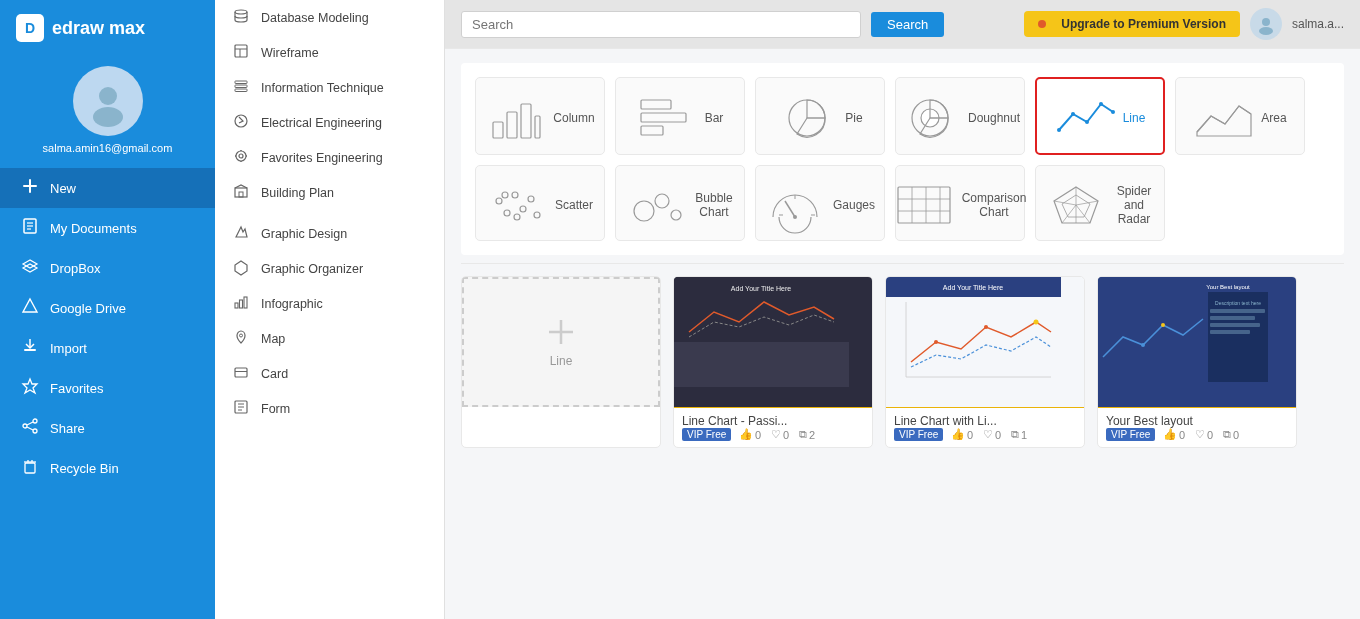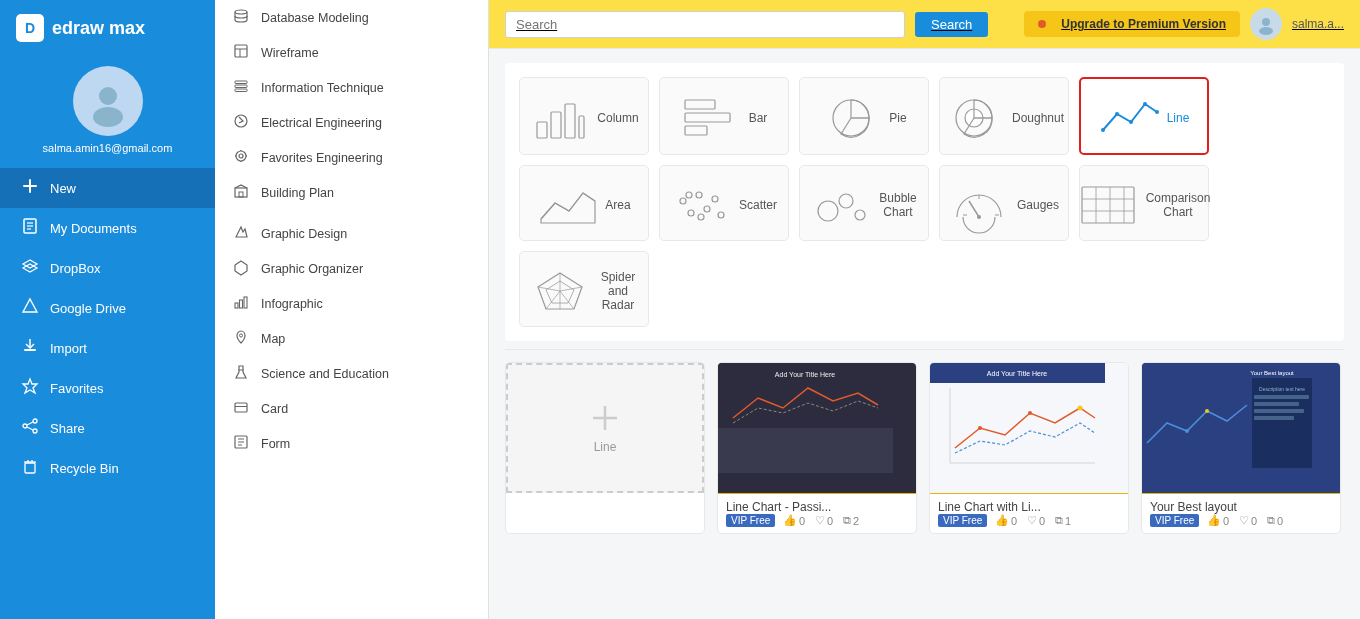--- a/index.html
+++ b/index.html
@@ -47,21 +47,21 @@
       display: flex; align-items: center; gap: 10px;
       padding: 9px 20px;
       color: #ffffff; cursor: pointer; font-size: 13px;
       transition: background 0.15s;
     }
     .nav-item.active { background: #1570b8; }
     .nav-icon { font-size: 16px; width: 20px; text-align: center; }
 
     
     .middle-panel {
-      width: 274px;
+      width: 230px;
       background: white;
       flex-shrink: 0;
       height: 619px;
       overflow-y: auto;
       border-right: 1px solid #e0e0e0;
     }
     .middle-panel::-webkit-scrollbar { width: 4px; }
     .middle-panel::-webkit-scrollbar-thumb { background: #ccc; border-radius: 2px; }
     .mid-item {
       display: flex; align-items: center; gap: 10px;
@@ -86,28 +86,27 @@
       height: 619px;
       overflow-y: auto;
       display: flex;
       flex-direction: column;
     }
     .main-content::-webkit-scrollbar { width: 6px; }
     .main-content::-webkit-scrollbar-thumb { background: #ccc; border-radius: 3px; }
 
     
     .top-bar {
-      background: #fde047;
+      background: #e5e5e5;
       display: flex;
       align-items: center;
       padding: 8px 16px;
       gap: 10px;
       border-bottom: 1px solid #e8e8e8;
       flex-shrink: 0;
-      text-decoration: underline;
     }
     .search-input {
       flex: 1;
       border: 1px solid #d0d0d0;
       border-radius: 3px;
       padding: 5px 10px;
       font-size: 13px;
       max-width: 400px;
       outline: none;
     }
@@ -427,29 +426,20 @@
     <span class="mid-icon">
       <svg width="16" height="16" viewBox="0 0 16 16">
           <path d="M8,2 C5.8,2 4,4 4,6.5 C4,10 8,14 8,14 C8,14 12,10 12,6.5 C12,4 10.2,2 8,2 Z" fill="none" stroke="#666" stroke-width="1.2"></path>
           <circle cx="8" cy="6.5" r="1.5" fill="none" stroke="#666" stroke-width="1"></circle>
         </svg>
     </span>
     <span>Map</span>
   </div>
 
 
-  <div class="mid-item">
-    <span class="mid-icon">
-      <svg width="16" height="16" viewBox="0 0 16 16">
-          <path d="M6,2 L6,8 L3,14 L13,14 L10,8 L10,2 Z" fill="none" stroke="#666" stroke-width="1.2"></path>
-          <line x1="5.5" y1="6" x2="10.5" y2="6" stroke="#666" stroke-width="1"></line>
-        </svg>
-    </span>
-    <span>Science and Education</span>
-  </div>
 
   <div class="mid-item">
     <span class="mid-icon">
       <svg width="16" height="16" viewBox="0 0 16 16">
           <rect x="2" y="4" width="12" height="9" rx="1" fill="none" stroke="#666" stroke-width="1.2"></rect>
           <line x1="2" y1="7.5" x2="14" y2="7.5" stroke="#666" stroke-width="1"></line>
         </svg>
     </span>
     <span>Card</span>
   </div>

